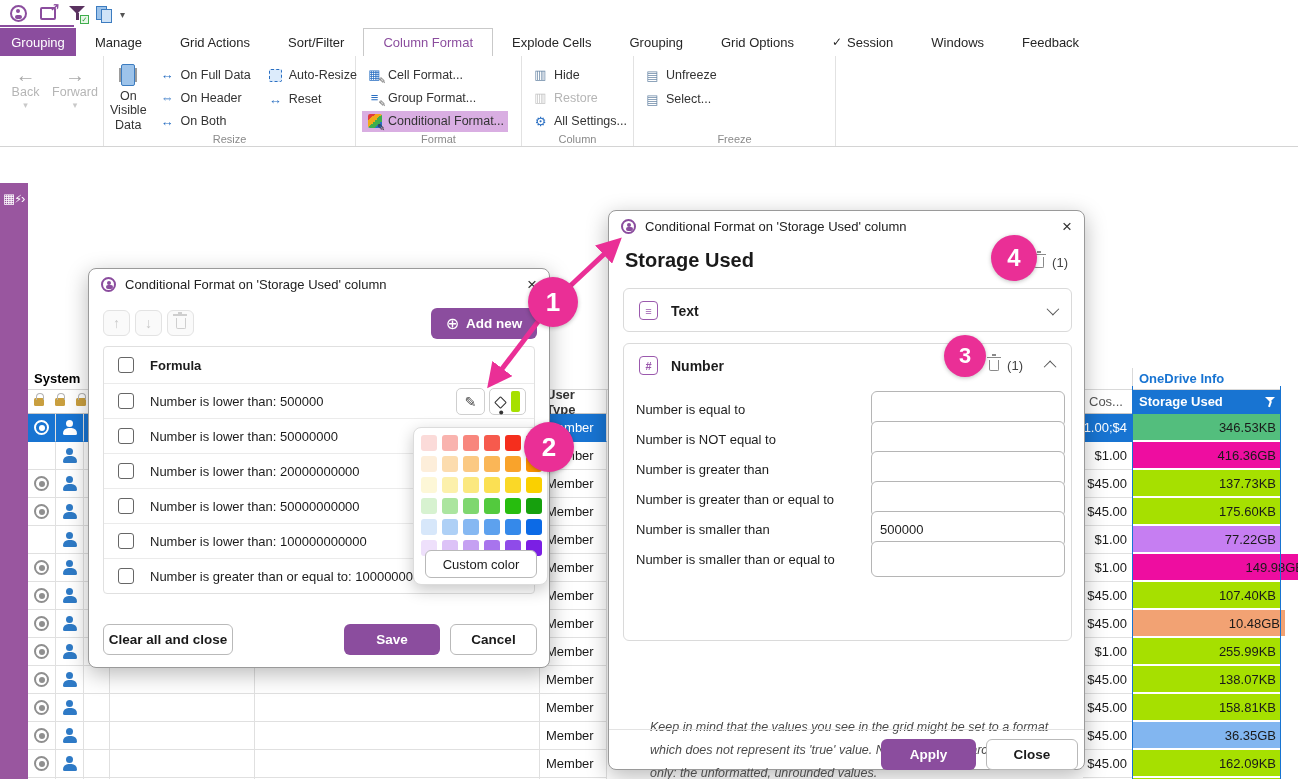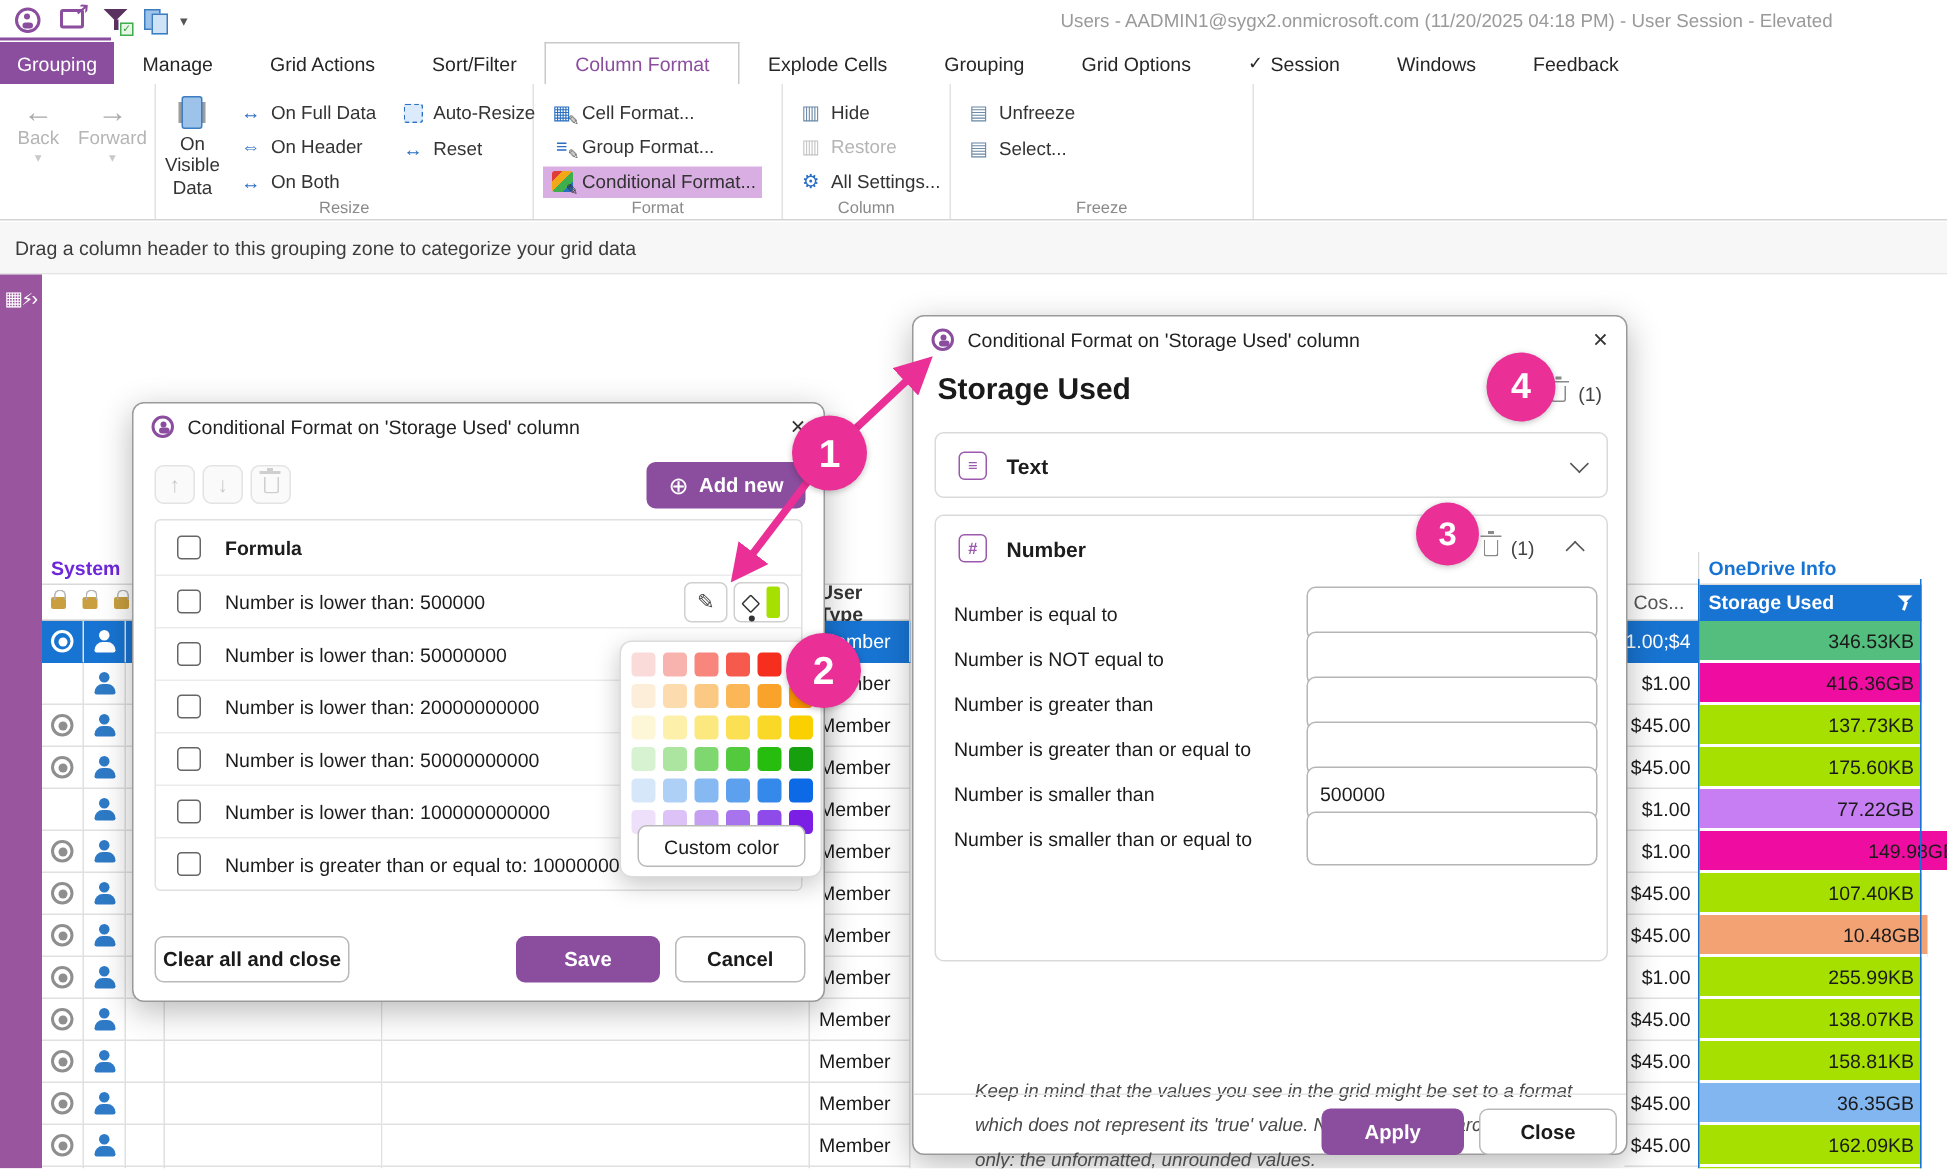--- a/index.html
+++ b/index.html
@@ -62,21 +62,21 @@
       repeating-linear-gradient(0deg,#fff 0 4px,#d9d9d9 4px 5px); }
   .freeze-ic .stripes { position:absolute; left:1px; top:7px; width:15px; height:19px; background:repeating-linear-gradient(135deg,#4fb8b4 0 3px,#fff 3px 6px); }
 
   
   #groupzone { position:absolute; left:0; top:148px; width:1298px; height:35px; background:#f7f7f8; border-bottom:1px solid #e3e3e3; display:flex; align-items:center; padding-left:10px; font-size:13px; color:#3c3c3c; }
 
   
   #grid { position:absolute; left:0; top:183px; width:1298px; height:596px; background:#fff; }
   #sidebar { position:absolute; left:0; top:183px; width:28px; height:596px; background:#99569f; color:#fff; }
   #sidebar .sic { position:absolute; left:3px; top:8px; font-size:13px; color:#fff; letter-spacing:-1px; }
-  .hgrow { position:absolute; top:185px; height:22px; font-size:13px; font-weight:600; color:#6d28d9; display:flex; align-items:center; padding-left:6px; border-bottom:1px solid #d9d9d9; border-right:1px solid #d9d9d9; background:#fff; }
+  .hgrow { position:absolute; top:185px; height:22px; font-size:13px; font-weight:600; color:#000000; display:flex; align-items:center; padding-left:6px; border-bottom:1px solid #d9d9d9; border-right:1px solid #d9d9d9; background:#fff; }
   .hcol { position:absolute; top:207px; height:24px; font-size:13px; font-weight:600; color:#333; display:flex; align-items:center; padding-left:6px; border-bottom:1px solid #c9c9c9; border-right:1px solid #d9d9d9; background:#fff; }
   .cell { position:absolute; height:28px; display:flex; align-items:center; padding-left:6px; font-size:13px; color:#1a1a1a; border-right:1px solid #e0e0e0; border-bottom:1px solid #e0e0e0; background:#fff; overflow:hidden; white-space:nowrap; }
   .cell.rt { justify-content:flex-end; padding-right:5px; padding-left:2px; }
   .cell.sel { background:#1874d2; color:#fff; border-bottom-color:#1874d2; }
   .cell.storage { border-bottom:2px solid #fff; border-right:none; font-size:13px; }
   .colline { position:absolute; width:1px; background:#1874d2; top:203px; height:576px; z-index:3; }
 
   .radio-ic { width:15px; height:15px; border-radius:50%; border:2px solid #8f8f8f; position:relative; flex:none; }
   .radio-ic::after { content:''; position:absolute; left:2.5px; top:2.5px; width:6px; height:6px; border-radius:50%; background:#8f8f8f; }
   .sel .radio-ic { border-color:#fff; } .sel .radio-ic::after { background:#fff; }
@@ -140,21 +140,20 @@
 
 <div id="app">
 
   <div id="titlebar">
     <span class="qat-ic" style="left:10px;top:5px;"><span class="logo-ic"></span></span>
     <span class="qat-ic" style="left:40px;top:6px;"><span class="export-ic"></span></span>
     <span class="qat-ic" style="left:69px;top:6px;"><span class="qfunnel"><span class="cone"></span><span class="stem"></span><span class="chk">✓</span></span></span>
     <span class="qat-ic" style="left:96px;top:6px;"><span class="copy-ic"></span></span>
     <span class="qat-ic" style="left:120px;top:9px;color:#555;font-size:10px;">▾</span>
     <div id="qat-line"></div>
-    <span id="window-title">Users - AADMIN1@sygx2.onmicrosoft.com (11/20/2025 04:18 PM) - User Session - Elevated</span>
   </div>
 
   <div id="tabs">
       <div class="tab backstage">
         <span>Grouping</span>
       </div>
       <div class="tab">
         <span>Manage</span>
       </div>
       <div class="tab">
@@ -282,23 +281,20 @@
         <div class="sbtn">
             <span class="ric" style="color:#6d8aa8">▤</span>
             <span>Select...</span>
           </div>
       </div>
       <div class="glabel">Freeze</div>
     </div>
     <div style="flex:1"></div>
   </div>
 
-  <div id="groupzone">
-      <span>Drag a column header to this grouping zone to categorize your grid data</span>
-    </div>
 
   <div id="grid">
       <div class="hgrow" style="left: 28px; width: 82px;">System</div>
       <div class="hgrow" style="left: 110px; width: 973px;">User Info</div>
       <div class="hgrow" style="left: 1083px; width: 50px;"></div>
       <div class="hgrow" style="left: 1133px; width: 148px; color: rgb(24, 116, 210); font-weight: bold; border-right: none;">OneDrive Info</div>
       <div class="hcol" style="left: 28px; width: 82px; gap: 3px; padding-left: 2px;">
         <span class="lock-ic"></span>
         <span class="lock-ic"></span>
         <span class="lock-ic"></span>

